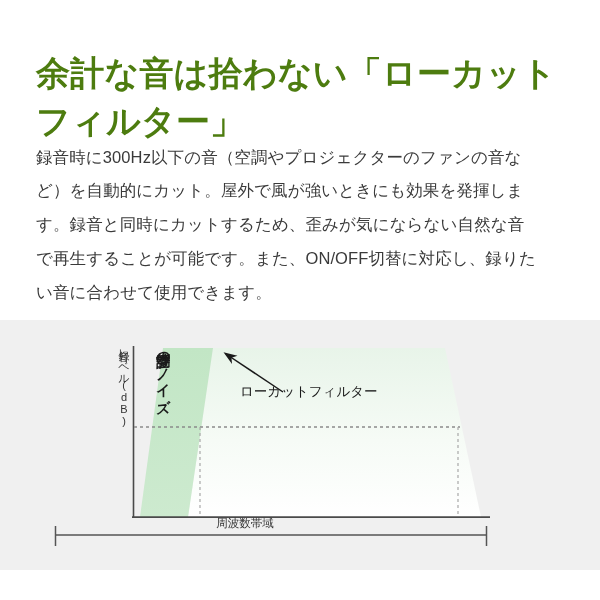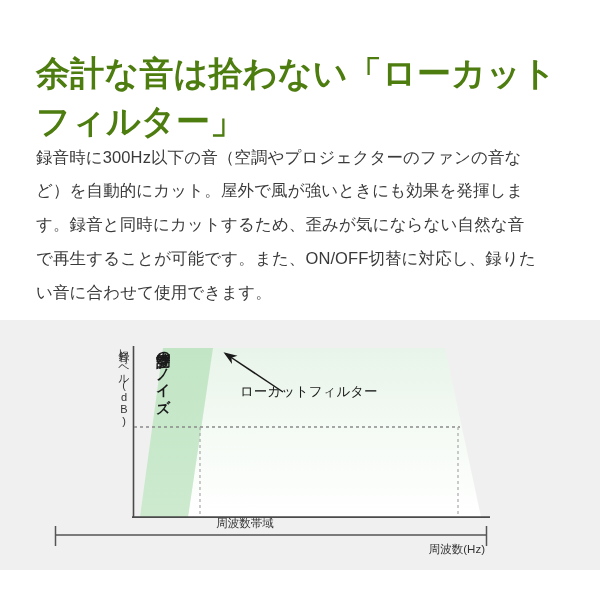--- a/index.html
+++ b/index.html
@@ -186,18 +186,17 @@
       <div class="noise-label">空調等のノイズ</div>
 
       <div class="callout">
         <div>ローカットフィルター</div>
       </div>
 
       <div class="span-label">
         <span>周波数帯域</span>
       </div>
 
-      <div class="freq-unit">周波数(Hz)</div>
 
     </div>
   </div>
 
 </div>
 
 </body></html>

